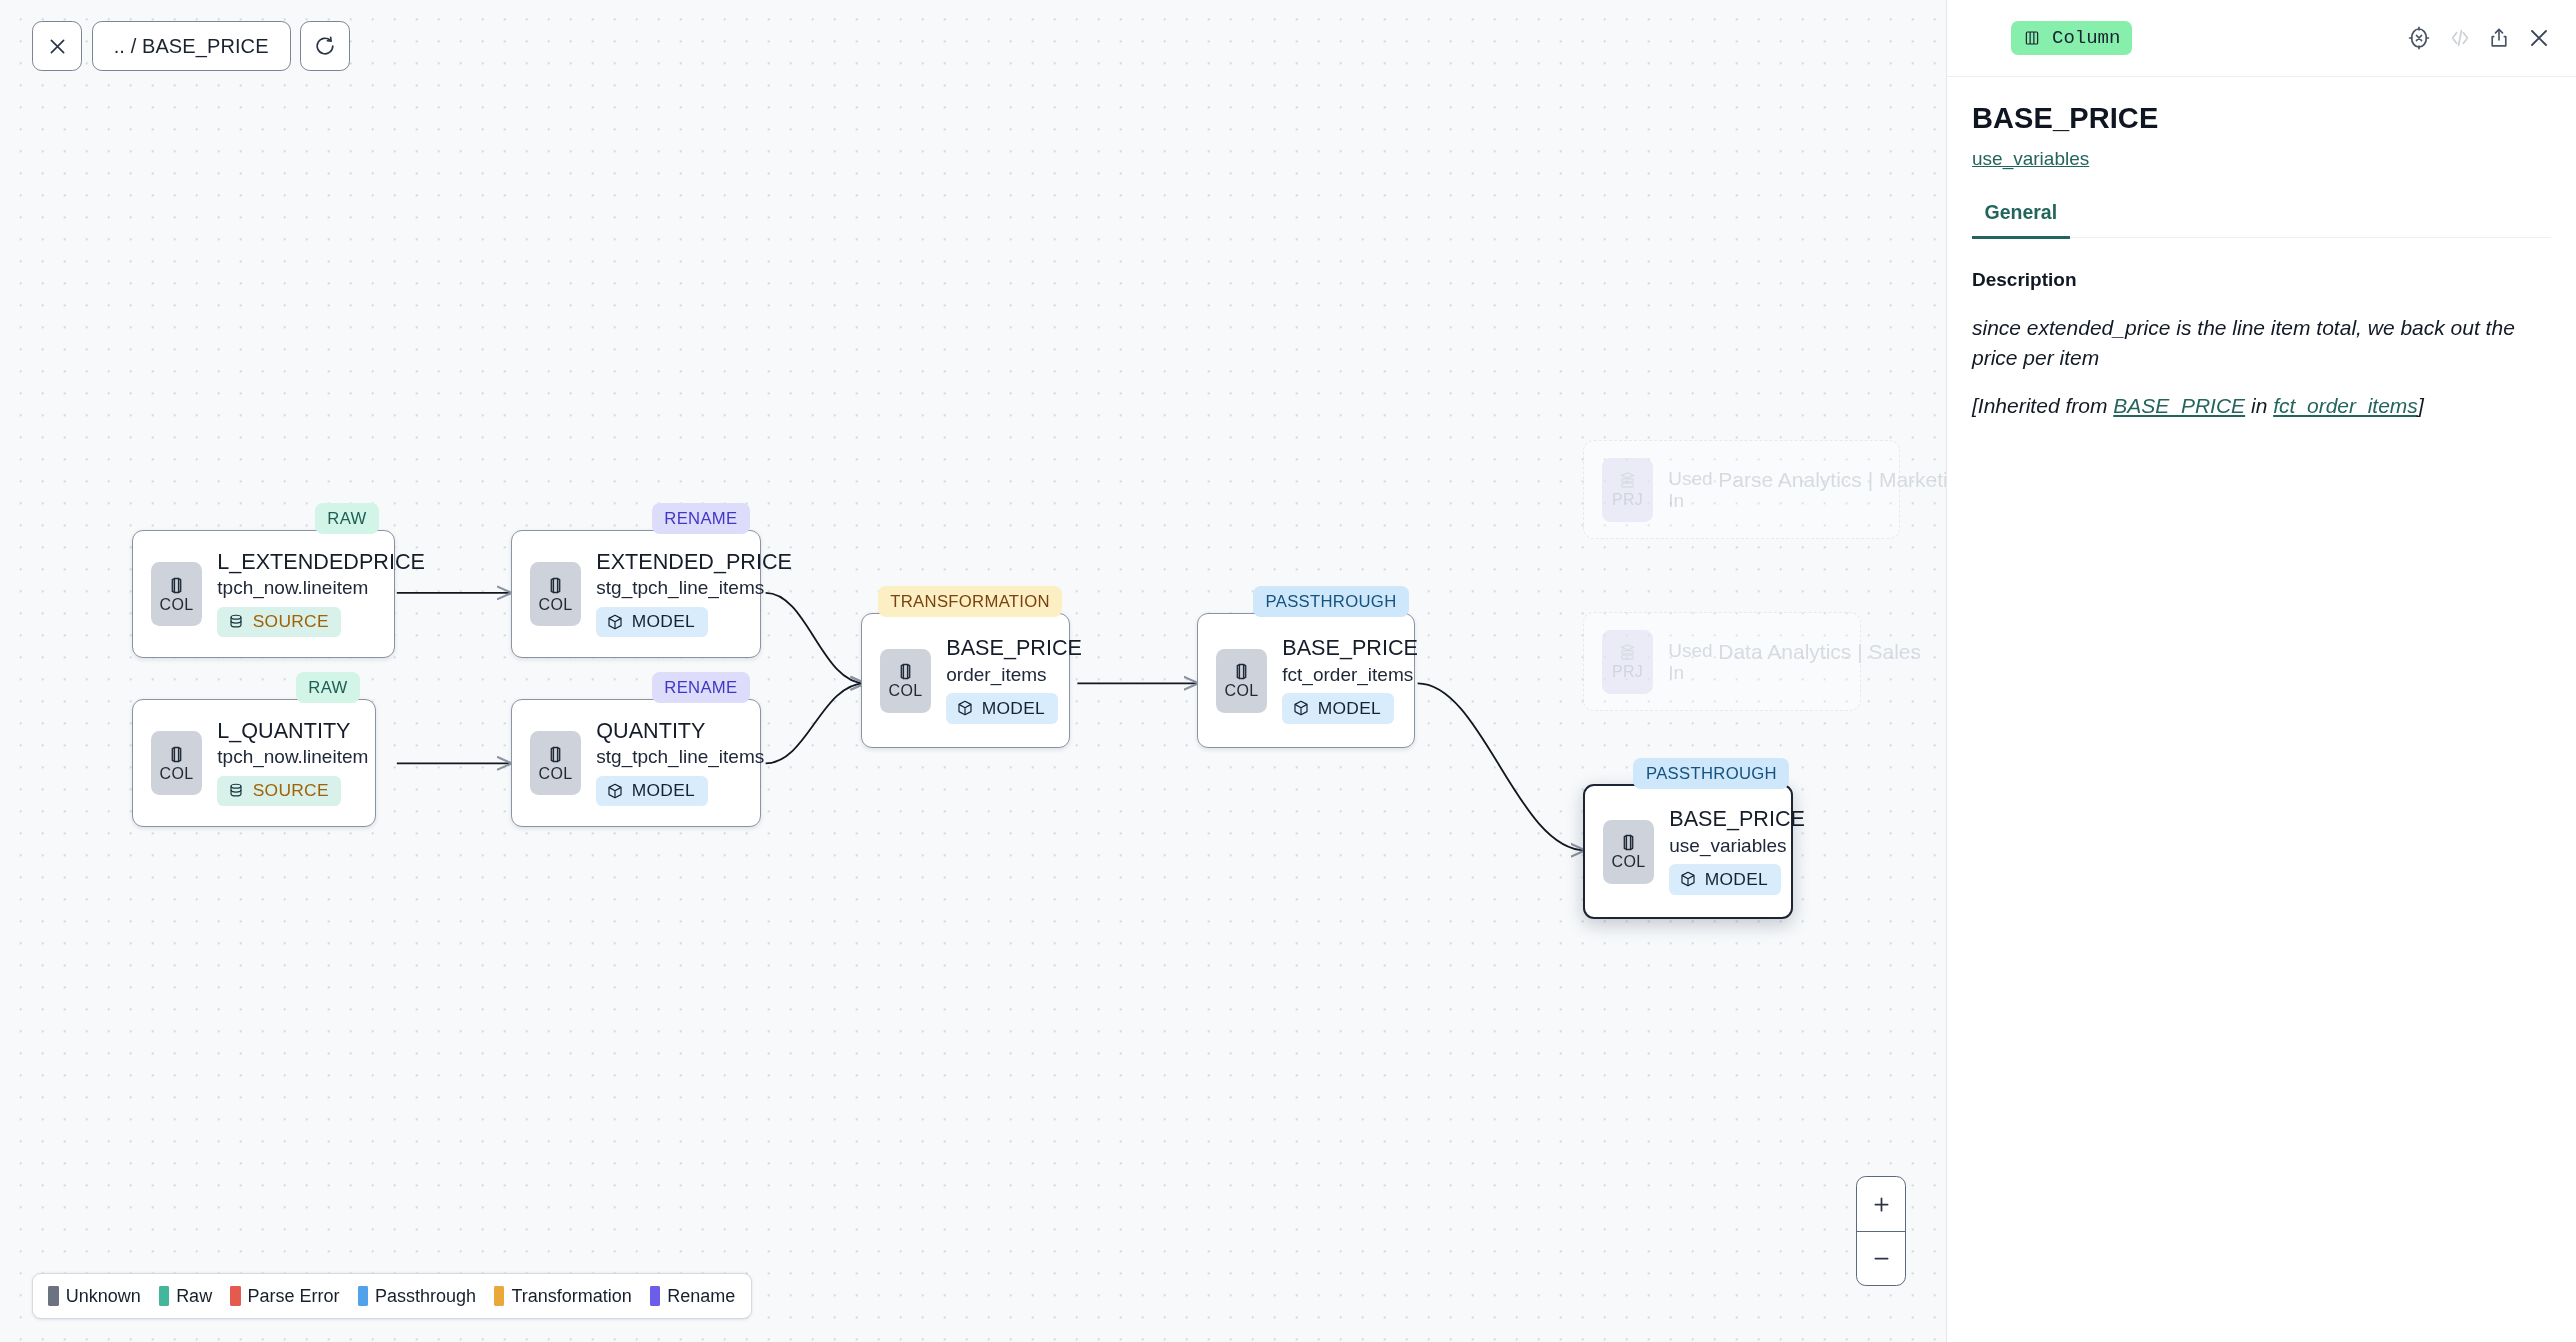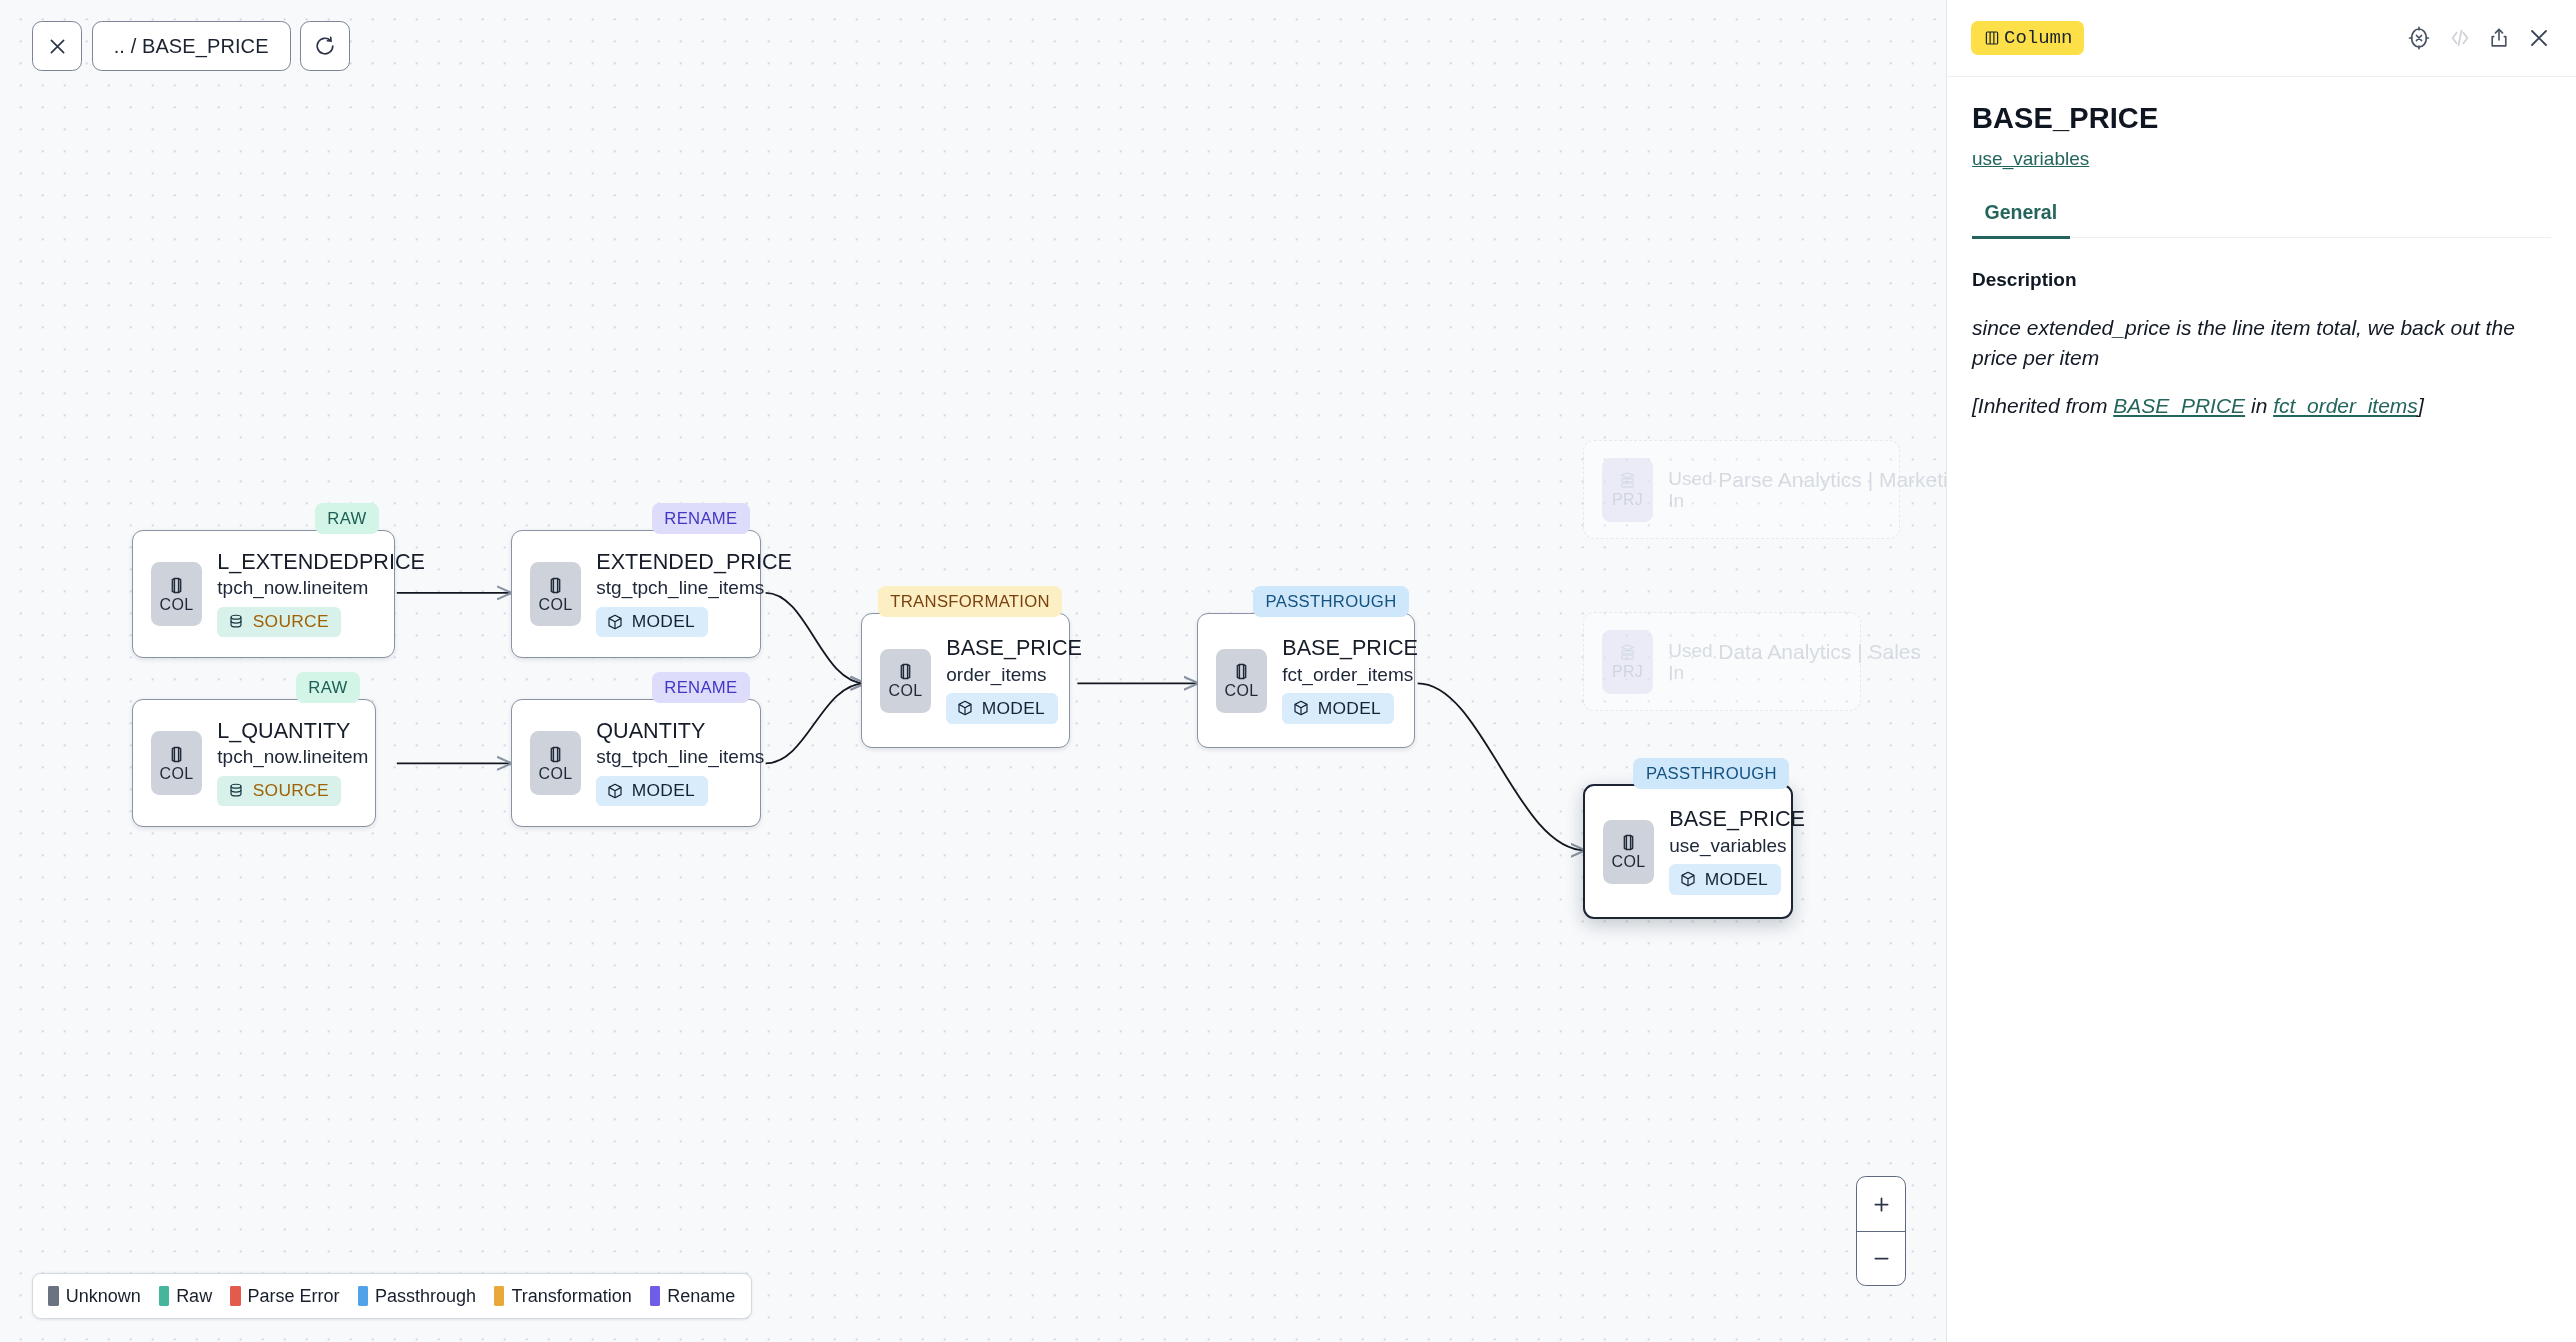--- a/index.html
+++ b/index.html
@@ -101,21 +101,21 @@
   #legend {
     display: flex; align-items: center; gap: 18px; height: 46px; padding: 0 15.3px;
     background:#fff; border: 1.1px solid #d5dae2; border-radius: 9px; box-shadow: 0 0.7px 2.8px rgba(20,30,50,.10);
   }
   .legend-item { display: flex; align-items: center; gap: 7px; font-size: 18px; color: #18202d; white-space: nowrap; }
   .swatch { width: 10.4px; height: 19.5px; border-radius: 1.4px; flex: none; }
 
   
   #panel { width: 630px; height: 1343px; background:#fff; border-left: 1.1px solid #e4e7ec; display: flex; flex-direction: column; }
   #panel-head { height: 77px; display:flex; align-items:center; justify-content: space-between; padding: 0 25px 0 24px; border-bottom: 1.1px solid #eceef2; }
-  .kind-chip { display:flex; align-items:center; gap: 3px; background:#fde047; border-radius: 7px; padding: 6.3px 12px; font-size: 19px; color:#1a2331; font-family: "Liberation Mono", monospace; }
+  .kind-chip { display:flex; align-items:center; gap: 11px; background:#86efac; border-radius: 7px; padding: 6.3px 12px; font-size: 19px; color:#1a2331; font-family: "Liberation Mono", monospace; margin-left: 40px; }
   #panel-icons { display: flex; align-items: center; gap: 16.7px; color: #4a5465; }
   #panel-icons .pi { cursor: pointer; display:flex; align-items:center; }
   #panel-icons .pi.dim { opacity: .42; }
   #panel-body { padding: 25px 25px 0 25px; }
   #panel-title { font-size: 29px; font-weight: bold; color: #0f1621; letter-spacing: 0.1px; }
   #panel-link { display:inline-block; margin-top: 12.5px; font-size: 19px; color: #23655c; text-decoration: underline; cursor: pointer; }
   #tabs { margin-top: 31px; border-bottom: 1.4px solid #eceef2; display:flex; }
   .tab { padding: 0 12.5px 12.5px 12.5px; font-size: 19.5px; color: #23655c; font-weight: bold; border-bottom: 3.5px solid #23655c; margin-bottom: -2.1px; cursor: pointer; }
   #desc-label { margin-top: 31px; font-size: 19px; font-weight: bold; color: #101824; }
   #desc-text { margin-top: 22px; font-size: 21px; font-style: italic; color: #121a26; line-height: 1.42; }

